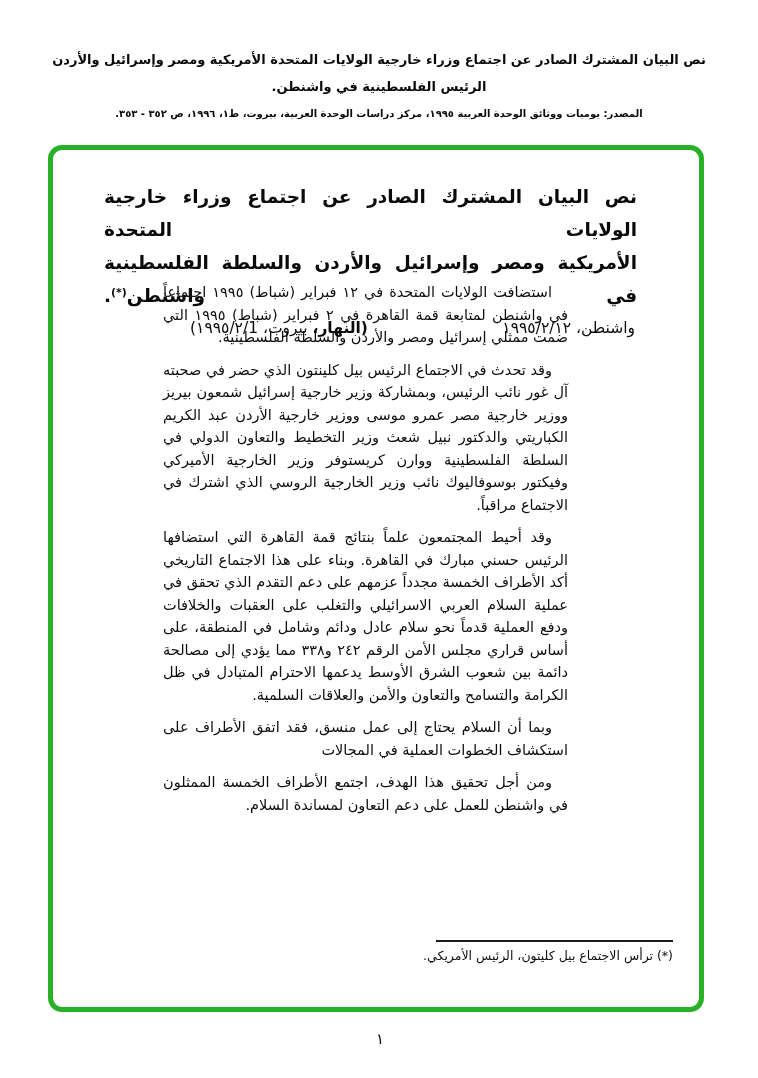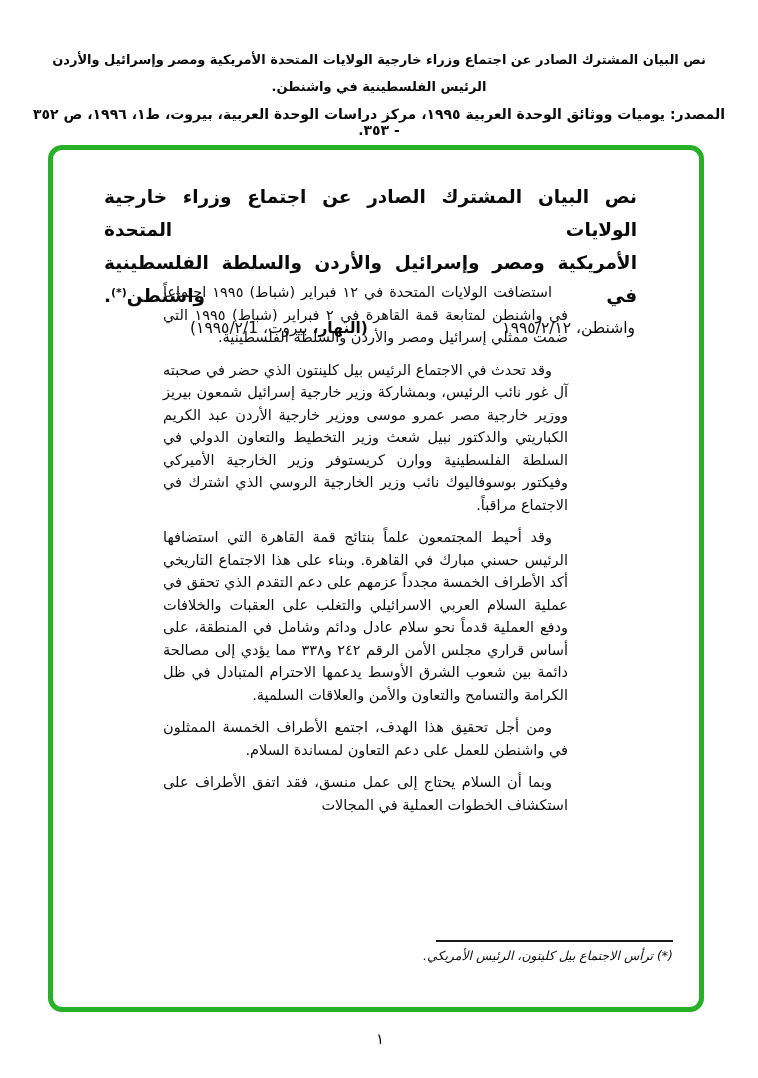--- a/index.html
+++ b/index.html
@@ -11,21 +11,21 @@
   }
   
   .page-header{
     position:absolute;top:46px;left:30px;width:698px;
     text-align:center;direction:rtl;
   }
   .page-header .hline{
     font-weight:bold;font-size:13px;line-height:27px;color:#0a0a0a;
   }
   .page-header .hsource{
-    font-weight:bold;font-size:14px;line-height:16px;margin-top:6px;color:#0a0a0a;
+    font-weight:bold;font-size:10px;line-height:16px;margin-top:6px;color:#0a0a0a;
   }
   
   .doc-frame{
     position:absolute;left:48px;top:145px;width:646px;height:857px;
     border:5px solid var(--accent,#29b029);
     border-radius:14px;background:#ffffff;
   }
   
   .doc-title{
     position:absolute;left:104px;top:180px;width:533px;
@@ -44,21 +44,21 @@
   
   .doc-body{
     position:absolute;left:135px;top:281px;width:405px;
     direction:rtl;font-size:14.5px;line-height:22.5px;color:#0d0d0d;margin-left:28px;
   }
   .doc-body p{
     margin:0 0 10px 0;text-align:justify;text-indent:16px;
   }
   
   .footnote-wrap{
-    position:absolute;left:436px;top:940px;width:237px;direction:rtl;font-style:italic;
+    position:absolute;left:436px;top:940px;width:237px;direction:rtl;
   }
   .footnote-rule{height:2px;background:#1a1a1a;margin-bottom:5px;}
   .footnote-text{
     font-size:12.5px;line-height:18px;text-align:right;white-space:nowrap;color:#0d0d0d;
   }
   
   .page-number{
     position:absolute;left:368px;top:1030px;width:24px;
     text-align:center;font-size:15px;color:#0a0a0a;
   }
@@ -80,22 +80,22 @@
   <div class="dateline">
     <span class="dl-right">واشنطن، ١٢/‏٢/‏١٩٩٥</span>
     <span class="dl-left"><span class="b">(النهار،</span><span> بيروت، 1/‏٢/‏١٩٩٥)</span></span>
   </div>
 </div>
 
 <div class="doc-body">
   <p>استضافت الولايات المتحدة في ١٢ فبراير (شباط) ١٩٩٥ اجتماعاً في واشنطن لمتابعة قمة القاهرة في ٢ فبراير (شباط) ١٩٩٥ التي ضمت ممثلي إسرائيل ومصر والأردن والسلطة الفلسطينية.</p>
   <p>وقد تحدث في الاجتماع الرئيس بيل كلينتون الذي حضر في صحبته آل غور نائب الرئيس، وبمشاركة وزير خارجية إسرائيل شمعون بيريز ووزير خارجية مصر عمرو موسى ووزير خارجية الأردن عبد الكريم الكباريتي والدكتور نبيل شعث وزير التخطيط والتعاون الدولي في السلطة الفلسطينية ووارن كريستوفر وزير الخارجية الأميركي وفيكتور بوسوفاليوك نائب وزير الخارجية الروسي الذي اشترك في الاجتماع مراقباً.</p>
   <p>وقد أحيط المجتمعون علماً بنتائج قمة القاهرة التي استضافها الرئيس حسني مبارك في القاهرة. وبناء على هذا الاجتماع التاريخي أكد الأطراف الخمسة مجدداً عزمهم على دعم التقدم الذي تحقق في عملية السلام العربي الاسرائيلي والتغلب على العقبات والخلافات ودفع العملية قدماً نحو سلام عادل ودائم وشامل في المنطقة، على أساس قراري مجلس الأمن الرقم ٢٤٢ و٣٣٨ مما يؤدي إلى مصالحة دائمة بين شعوب الشرق الأوسط يدعمها الاحترام المتبادل في ظل الكرامة والتسامح والتعاون والأمن والعلاقات السلمية.</p>
+  <p>وبما أن السلام يحتاج إلى عمل منسق، فقد اتفق الأطراف على استكشاف الخطوات العملية في المجالات</p>
   <p>ومن أجل تحقيق هذا الهدف، اجتمع الأطراف الخمسة الممثلون في واشنطن للعمل على دعم التعاون لمساندة السلام.</p>
-  <p>وبما أن السلام يحتاج إلى عمل منسق، فقد اتفق الأطراف على استكشاف الخطوات العملية في المجالات</p>
 </div>
 
 <div class="footnote-wrap">
   <div class="footnote-rule"></div>
   <div class="footnote-text">(*) ترأس الاجتماع بيل كليتون، الرئيس الأمريكي.</div>
 </div>
 
 <div class="page-number">١</div>
 
 </body></html>

